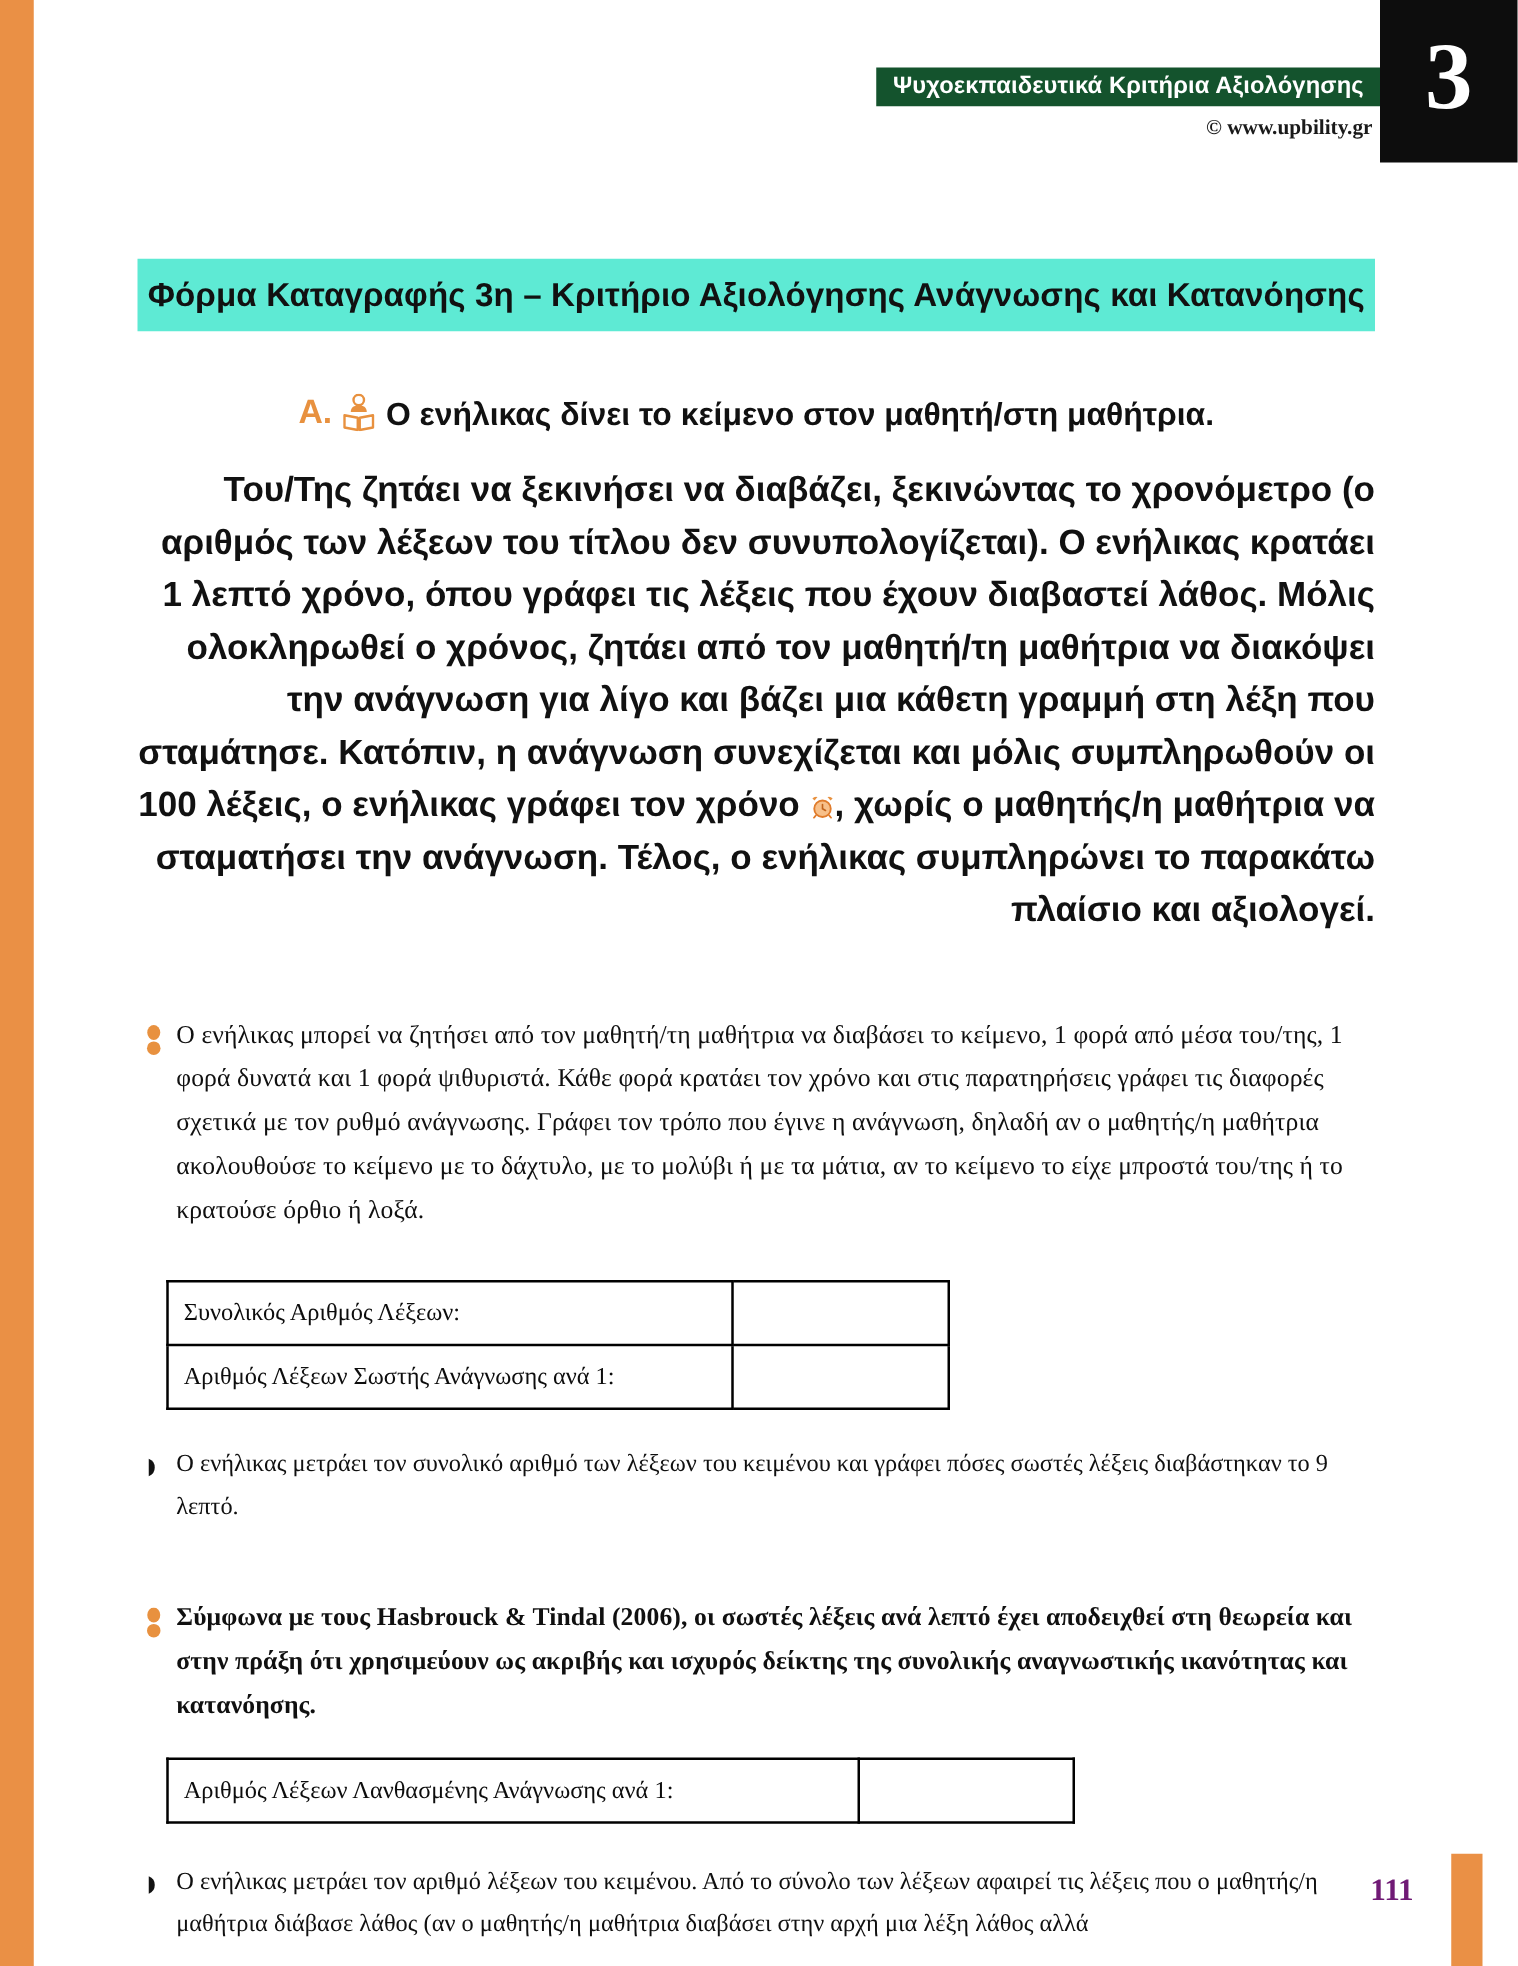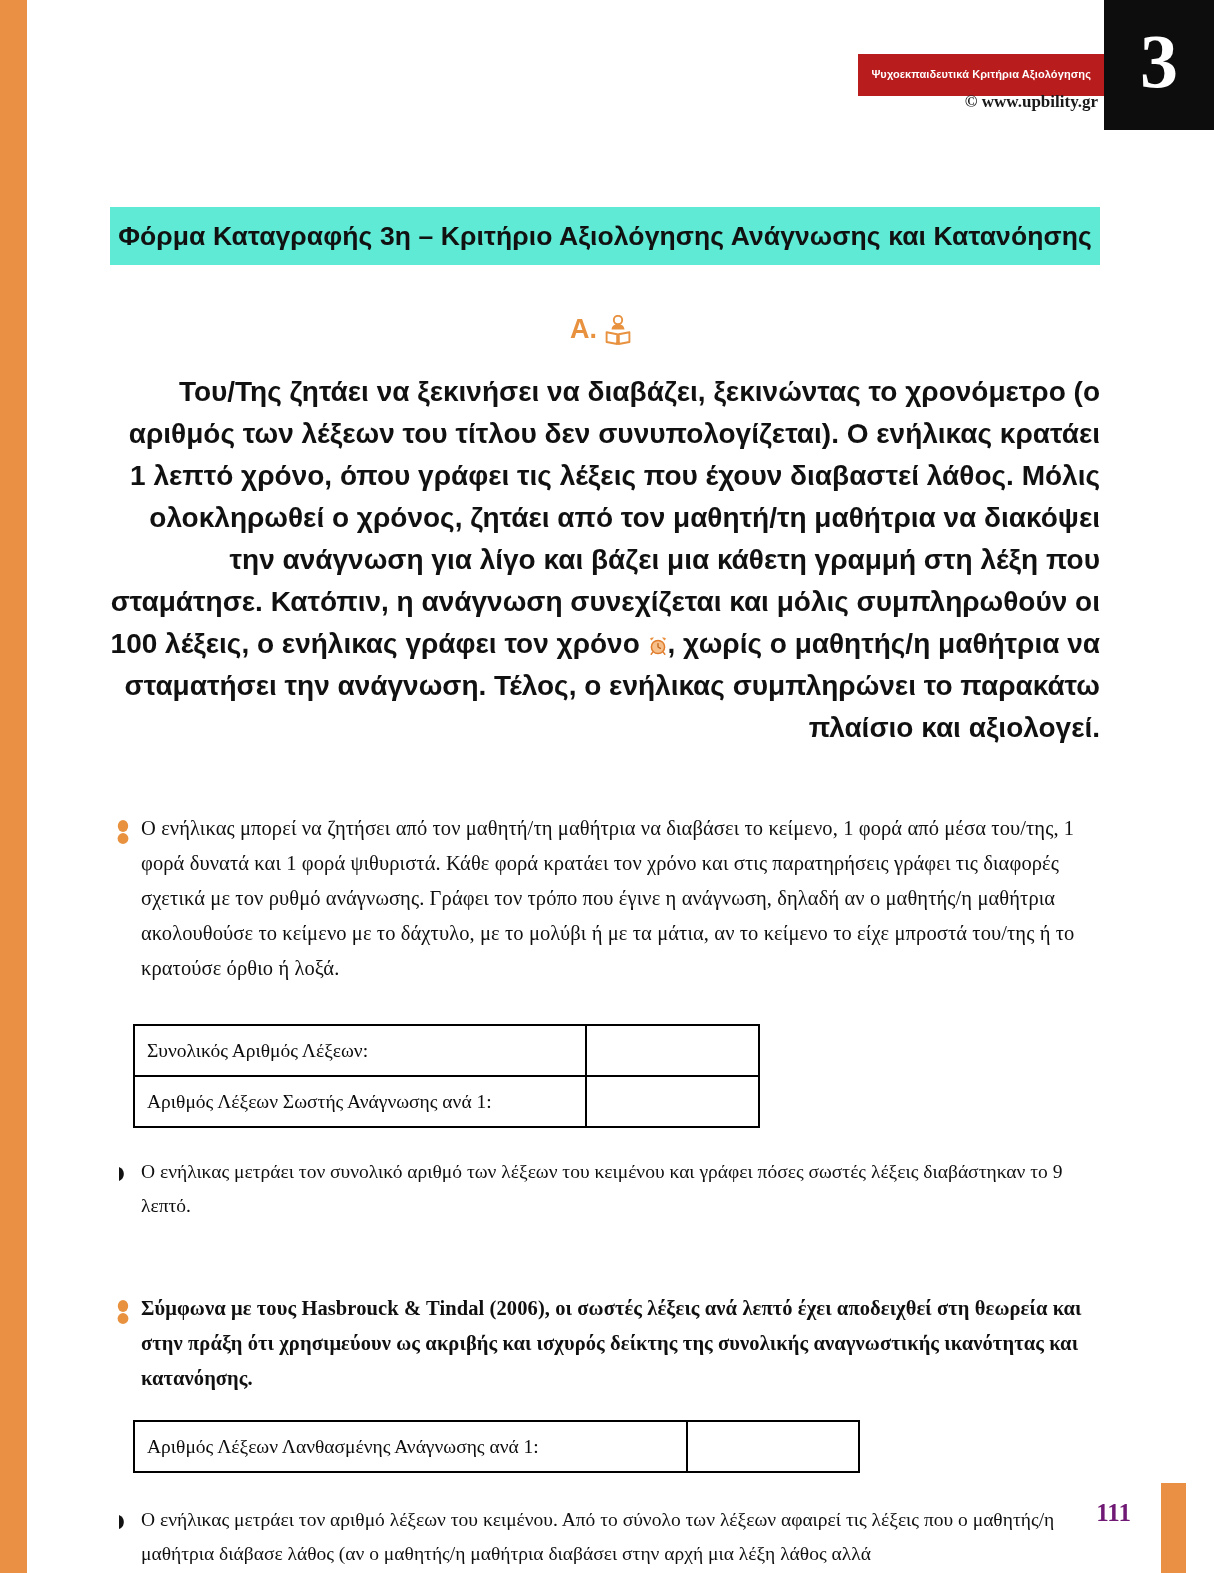--- a/index.html
+++ b/index.html
@@ -36,24 +36,24 @@
     font-weight: 700;
     display: flex;
     align-items: center;
     justify-content: center;
     line-height: 1;
     padding-bottom: 8px;
   }
   .hdr-tag {
     position: absolute;
     right: 110px; top: 54px;
-    height: 42px;
-    background: #b91c1c;
+    height: 31px;
+    background: #14532d;
     color: #ffffff;
-    font-size: 11px;
+    font-size: 19px;
     font-weight: 600;
     letter-spacing: 0.1px;
     display: flex;
     align-items: center;
     padding: 0 13px 2px 13px;
     white-space: nowrap;
   }
   .hdr-url {
     position: absolute;
     right: 116px; top: 92px;
@@ -144,21 +144,21 @@
     vertical-align: -2px;
     margin: 0 1px;
   }
 
   
   .block {
     position: relative;
     padding-left: 31px;
   }
   .block.b1 { margin-top: 62px; }
-  .block.b2 { margin-top: 68px; }
+  .block.b2 { margin-top: 54px; }
 
   .pin-bullet {
     position: absolute;
     left: 5px; top: 9px;
     width: 16px; height: 26px;
   }
   .block p {
     margin: 0;
     font-family: "Liberation Serif", serif;
     font-size: 20.5px;
@@ -252,20 +252,21 @@
     <span class="letter">Α.</span>
     <span class="reader-icon">
       <svg viewBox="0 0 26 30" width="26" height="30" xmlns="http://www.w3.org/2000/svg">
         <circle cx="13" cy="5" r="4.2" fill="none" stroke="#e8913f" stroke-width="1.9"></circle>
         <path d="M6.6 14.6 C6.6 10.8 9.4 9.2 13 9.2 C16.6 9.2 19.4 10.8 19.4 14.6 Z" fill="#e8913f"></path>
         <path d="M1.6 17.2 L12.2 19.2 L12.2 29 L1.6 27 Z" fill="none" stroke="#e8913f" stroke-width="1.9" stroke-linejoin="round"></path>
         <path d="M24.4 17.2 L13.8 19.2 L13.8 29 L24.4 27 Z" fill="none" stroke="#e8913f" stroke-width="1.9" stroke-linejoin="round"></path>
         <line x1="13" y1="19.2" x2="13" y2="29" stroke="#e8913f" stroke-width="1.6"></line>
       </svg>
     </span>
+    <span class="atxt">Ο ενήλικας δίνει το κείμενο στον μαθητή/στη μαθήτρια.</span>
   </div>
 
   <div class="intro">
     <span>Του/Της ζητάει να ξεκινήσει να διαβάζει, ξεκινώντας το χρονόμετρο (ο αριθμός των λέξεων του τίτλου δεν συνυπολογίζεται). Ο ενήλικας κρατάει 1 λεπτό χρόνο, όπου γράφει τις λέξεις που έχουν διαβαστεί λάθος. Μόλις ολοκληρωθεί ο χρόνος, ζητάει από τον μαθητή/τη μαθήτρια να διακόψει την ανάγνωση για λίγο και βάζει μια κάθετη γραμμή στη λέξη που σταμάτησε. Κατόπιν, η ανάγνωση συνεχίζεται και μόλις συμπληρωθούν οι 100 λέξεις, ο ενήλικας γράφει τον χρόνο </span><span class="clock-icon"><svg viewBox="0 0 18 18" width="18" height="18" xmlns="http://www.w3.org/2000/svg">
       <path d="M2.6 3.4 L0.9 1.8 A4 4 0 0 1 5 0.6 Z" fill="#e8913f"></path>
       <path d="M15.4 3.4 L17.1 1.8 A4 4 0 0 0 13 0.6 Z" fill="#e8913f"></path>
       <circle cx="9" cy="10" r="6.6" fill="#f7c08a" stroke="#e07c2c" stroke-width="1.5"></circle>
       <path d="M9 6.6 L9 10 L11.4 11.4" fill="none" stroke="#c2641c" stroke-width="1.3" stroke-linecap="round"></path>
       <line x1="3.6" y1="15.4" x2="2.2" y2="17.2" stroke="#e07c2c" stroke-width="1.5" stroke-linecap="round"></line>
       <line x1="14.4" y1="15.4" x2="15.8" y2="17.2" stroke="#e07c2c" stroke-width="1.5" stroke-linecap="round"></line>

